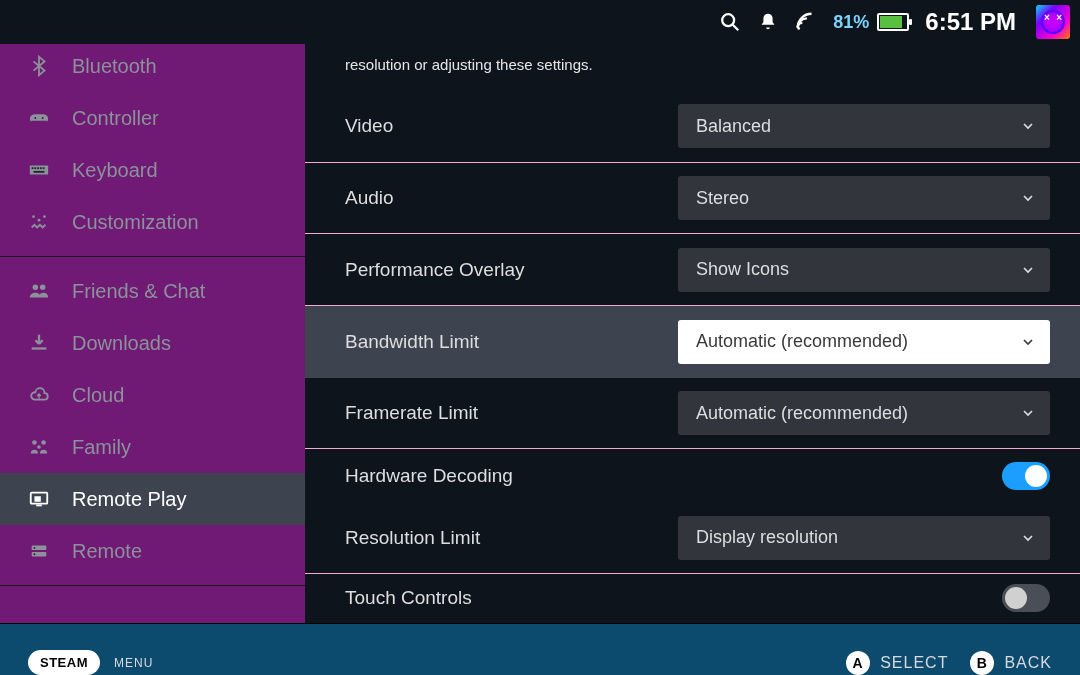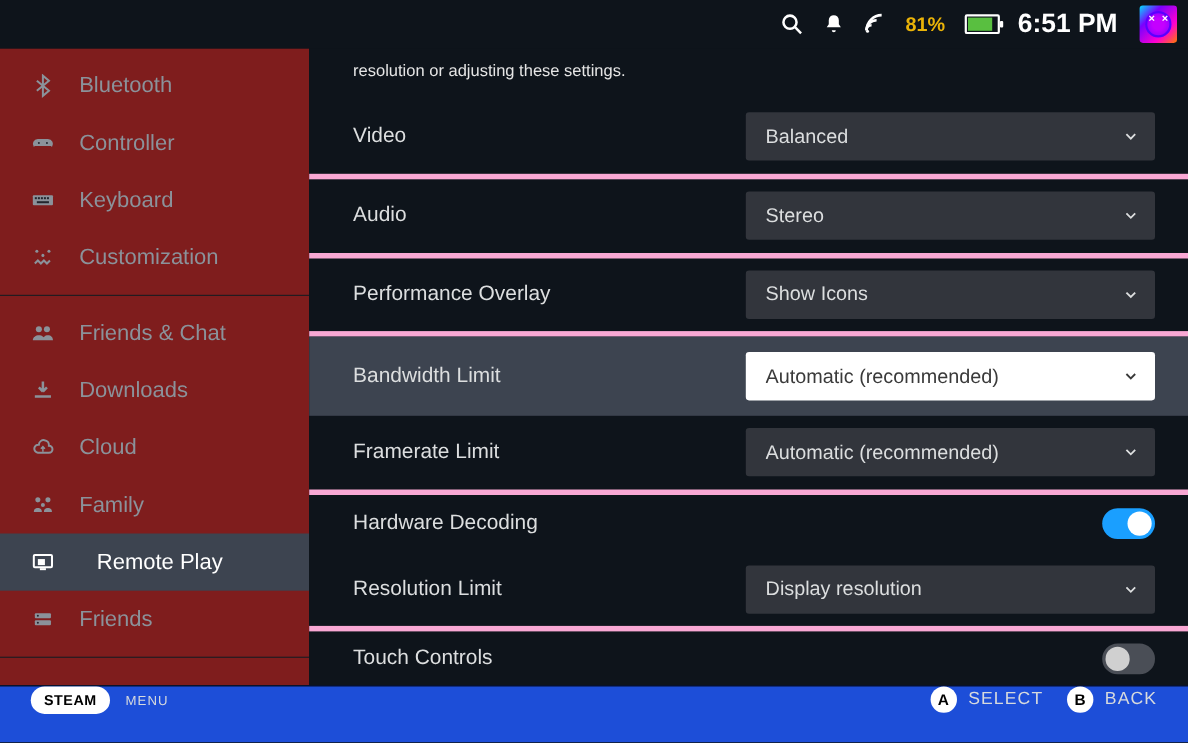--- a/index.html
+++ b/index.html
@@ -2,65 +2,65 @@
 <html><head>
 <meta charset="utf-8">
 <style>
   * { margin: 0; padding: 0; box-sizing: border-box; font-family: -apple-system, "Segoe UI", Arial, sans-serif; }
   html, body { width: 1080px; height: 675px; background: #0e141b; color: #dcdedf; overflow: hidden; }
   .root { width: 1080px; height: 675px; display: flex; flex-direction: column; }
 
   
   .header { height: 44px; display: flex; align-items: center; justify-content: flex-end; padding: 0 10px; gap: 16px; background: #0e141b; }
   .header .hicon { color: #ffffff; display:flex; align-items:center; }
-  .battery-wrap { display:flex; align-items:center; gap:18px; color:#eab308; font-weight:600; font-size:18px;}
+  .battery-wrap { display:flex; align-items:center; gap:8px; color:#7dd3fc; font-weight:600; font-size:18px;}
   .battery-icon { width: 32px; height: 18px; border: 2px solid #ffffff; border-radius: 2px; position: relative; }
   .battery-icon::after { content:""; position:absolute; right:-5px; top:4px; width:3px; height:6px; background:#fff; border-radius:1px;}
   .battery-fill { position:absolute; left:1px; top:1px; bottom:1px; width:78%; background:#59bf40; }
   .clock { color:#fff; font-weight:600; font-size:24px; }
   .avatar { width: 34px; height: 34px; border-radius:3px; background: linear-gradient(135deg,#00e0ff 0%, #7a00ff 30%, #ff00d0 70%, #ff7a00 100%); display:flex; align-items:center; justify-content:center; position:relative; margin-left:4px;}
   .avatar-inner { width:24px; height:24px; border-radius:50%; background: radial-gradient(circle,#c400ff 30%, #7000ff 100%); box-shadow: 0 0 0 2px #5a00ff inset; position:relative;}
   .avatar-inner::before,.avatar-inner::after{content:"×"; position:absolute; color:#fff; font-size:10px; font-weight:bold; top:2px;}
   .avatar-inner::before{left:3px;} .avatar-inner::after{right:3px;}
 
   
   .body { flex: 1; display: flex; overflow:hidden; }
 
   
-  .sidebar { width: 281px; background: #7f1d1d; display:flex; flex-direction:column; padding-top: 16px; overflow:hidden;}
+  .sidebar { width: 305px; background: #701a75; display:flex; flex-direction:column; padding-top: 4px; overflow:hidden;}
   .side-sep { height: 1px; background: #1a1c22; margin: 8px 0 8px 0; }
   .side-item { display:flex; align-items:center; gap: 20px; padding: 14px 18px 14px 26px; color: #8b929a; font-size: 20px; cursor:pointer; }
   .side-item.active { background: #3d4450; color: #ffffff; }
   .side-item .sicon { width: 26px; height: 24px; display:flex; align-items:center; justify-content:center; flex-shrink:0;}
   .side-item .lbl { white-space:nowrap; }
-  .side-item.active .lbl { margin-left: 16px; }
+  .side-item.active .lbl { margin-left: 0; }
 
   
   .main { flex:1; background: #0e141b; overflow:hidden; display:flex; flex-direction:column; }
   .desc { color:#e5e5e5; font-size:15px; padding: 12px 40px 18px 40px; }
-  .setting-row { display:flex; align-items:center; justify-content:space-between; padding: 0 30px 0 40px; height: 76px; border-bottom: 5px solid #f9a8d4; font-size: 19px; color:#dcdedf; position:relative; }
+  .setting-row { display:flex; align-items:center; justify-content:space-between; padding: 0 30px 0 40px; height: 76px; border-bottom: 1px solid #f9a8d4; font-size: 19px; color:#dcdedf; position:relative; }
   .setting-row .label { font-weight: 400; }
   .setting-row.highlight { background: #3d4450; border-bottom: none; }
   .setting-row.last { border-bottom: none; height: 52px; }
   .dropdown { width: 372px; height: 44px; background: #32353c; border-radius: 3px; display:flex; align-items:center; justify-content:space-between; padding: 0 14px 0 18px; color:#dcdedf; font-size: 18px; cursor:pointer;}
   .dropdown .dval { white-space:nowrap; overflow:hidden; text-overflow:ellipsis;}
   .dropdown.focused { background: #ffffff; color:#3a3a3a; }
   .dropdown.focused .chev path { stroke:#3a3a3a; }
   .chev { width:16px; height:16px; flex-shrink:0;}
   .chev path { stroke:#dcdedf; stroke-width:2.5; fill:none; }
 
   .toggle { width: 48px; height: 28px; border-radius: 14px; position: relative; cursor:pointer;}
   .toggle.on { background: #1a9fff; }
   .toggle.off { background: #4a4e56; }
   .toggle .knob { position:absolute; width: 22px; height: 22px; border-radius:50%; background:#fff; top:3px; }
   .toggle.on .knob { right: 3px; }
   .toggle.off .knob { left: 3px; background:#d0d0d0; }
 
   
-  .footer { height: 52px; background: #1d4ed8; display:flex; align-items:flex-start; justify-content:space-between; padding: 0 28px; border-top: 1px solid #000; }
+  .footer { height: 52px; background: #0c4a6e; display:flex; align-items:flex-end; justify-content:space-between; padding: 0 28px; border-top: 1px solid #000; }
   .footer-left { display:flex; align-items:center; gap: 14px; }
   .steam-pill { background:#fff; color:#000; font-weight:800; font-size:13px; letter-spacing:0.5px; padding: 5px 12px; border-radius: 14px;}
   .menu-txt { color:#d7dadd; font-size:12px; letter-spacing: 1px; font-weight:500; }
   .footer-right { display:flex; align-items:center; gap: 22px;}
   .fbtn { display:flex; align-items:center; gap:10px; color:#d7dadd; font-size:16px; letter-spacing:1px; font-weight:500;}
   .circle-btn { width:24px; height:24px; border-radius:50%; background:#fff; color:#000; display:flex; align-items:center; justify-content:center; font-weight:800; font-size:14px;}
 
   
   .sicon svg { width: 24px; height: 22px; }
   .hicon svg { width: 22px; height: 22px; }
@@ -202,21 +202,21 @@
       </div>
       <div class="side-item">
         <span class="sicon">
             <svg viewBox="0 0 24 24">
               <rect x="4" y="6" width="16" height="5" rx="1" fill="#8b929a"></rect>
               <rect x="4" y="13" width="16" height="5" rx="1" fill="#8b929a"></rect>
               <circle cx="7" cy="8.5" r="1" fill="#23262e"></circle>
               <circle cx="7" cy="15.5" r="1" fill="#23262e"></circle>
             </svg>
           </span>
-        <span class="lbl">Friends</span>
+        <span class="lbl">Remote</span>
       </div>
       <div class="side-sep"></div>
     </div>
 
     <div class="main">
       <div class="desc">resolution or adjusting these settings.</div>
 
       <div class="setting-row">
         <span class="label">Video</span>
         <div class="dropdown">

